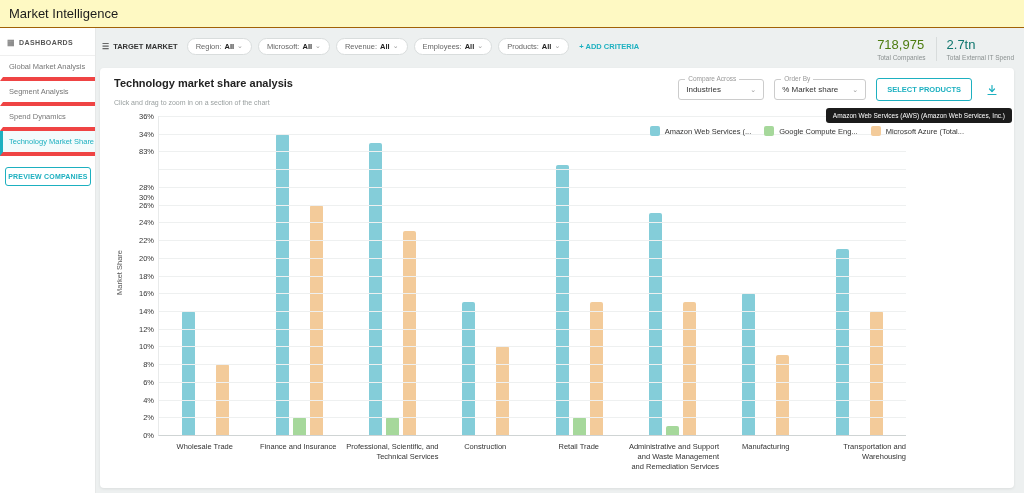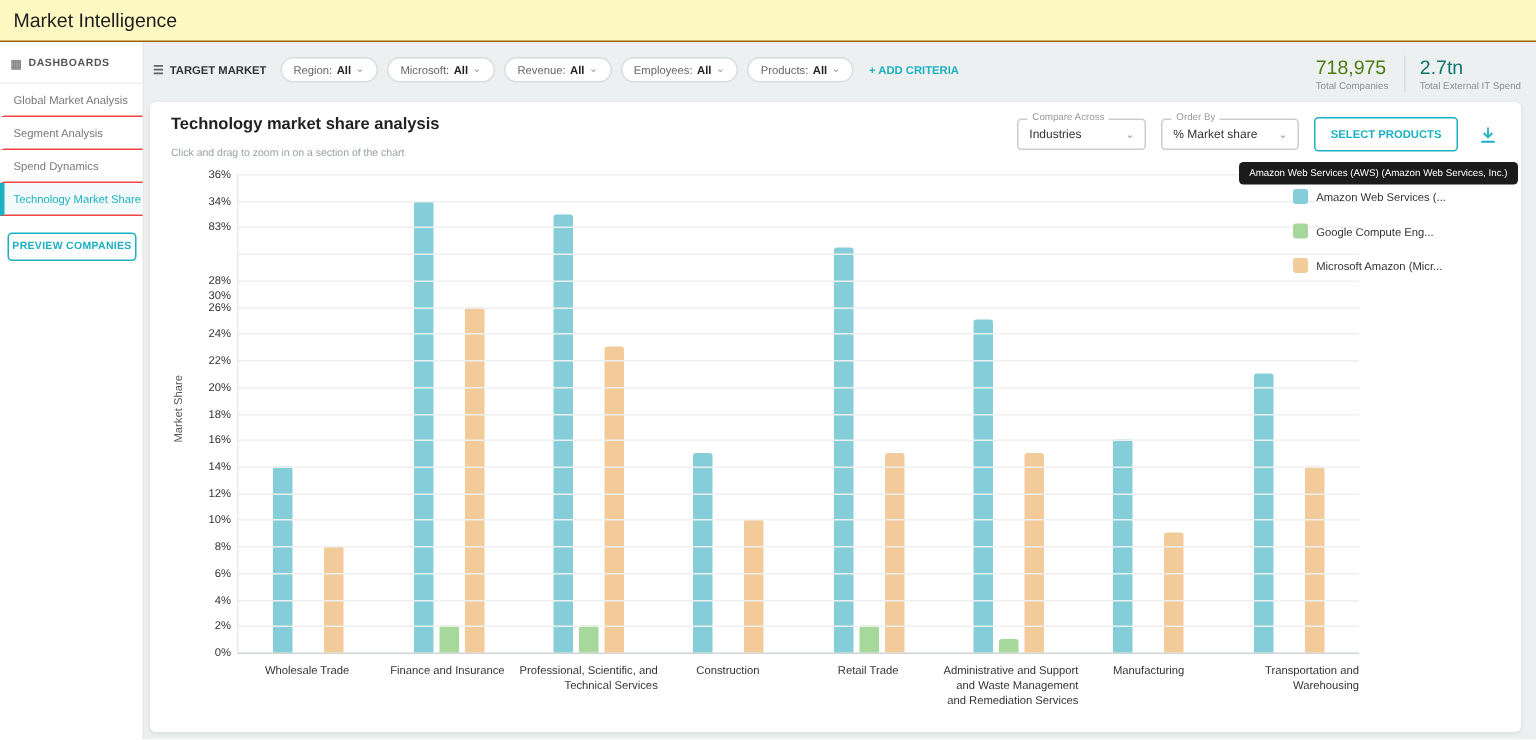--- a/index.html
+++ b/index.html
@@ -5,21 +5,21 @@
   * { box-sizing: border-box; margin:0; padding:0; }
   html,body { width:1024px; height:493px; overflow:hidden; }
   body { font-family:"Liberation Sans", sans-serif; background:#fff; position:relative; }
 
   .app-header { position:absolute; top:0; left:0; right:0; height:28px; background:#fef9c3; border-bottom:1px solid #a16207; z-index:5; }
   .app-title { position:absolute; left:9px; top:0; line-height:28px; font-size:13px; color:#1c1c1c; }
 
   .sidebar { position:absolute; top:28px; left:0; width:96px; bottom:0; background:#fff; border-right:1px solid #e6e8e8; z-index:4; }
   .sidebar-header { display:flex; align-items:center; gap:4px; padding:10px 6px 8px 7px; font-size:7px; font-weight:bold; color:#555; letter-spacing:.4px; border-bottom:1px solid #efefef; }
   .grid-icon { color:#888; font-size:8px; }
-  .sidebar-item { padding:6px 4px 6px 6px; font-size:7.5px; color:#777; border-left:3px solid transparent; border-bottom:1px solid #ef4444; white-space:nowrap; overflow:hidden; cursor:pointer; }
+  .sidebar-item { padding:6px 4px 6px 6px; font-size:7.5px; color:#777; border-left:3px solid transparent; border-bottom:4px solid #ef4444; white-space:nowrap; overflow:hidden; cursor:pointer; }
   .sidebar-item.active { color:#1db0c0; border-left-color:#1db0c0; background:#f3fbfc; }
   .preview-btn { display:block; width:86px; margin:11px 5px; padding:5px 2px; border:1px solid #1db0c0; color:#1db0c0; font-size:7px; font-weight:bold; text-align:center; border-radius:3px; background:#fff; font-family:inherit; letter-spacing:.2px; cursor:pointer; }
 
   .main { position:absolute; top:28px; left:96px; right:0; bottom:0; background:#edf0f0; }
 
   .filter-bar { position:absolute; top:0; left:0; height:36px; display:flex; align-items:center; padding:0 6px; gap:6px; }
   .target-market { display:flex; align-items:center; gap:4px; font-size:7.5px; font-weight:bold; color:#333; margin-right:3px; white-space:nowrap; }
   .menu-icon { color:#666; font-size:8px; }
   .chips { display:flex; gap:6px; }
   .chip { background:#fff; border:1px solid #d9dddd; border-radius:10px; padding:3px 8px; font-size:7.5px; color:#666; display:flex; gap:3px; align-items:center; white-space:nowrap; cursor:pointer; }
@@ -38,21 +38,21 @@
   .card-subtitle { position:absolute; left:14px; top:31px; font-size:7px; color:#9aa0a0; }
 
   .controls { position:absolute; right:12px; top:10px; display:flex; align-items:center; gap:10px; }
   .select-wrap { position:relative; width:86px; cursor:pointer; }
   .select-label { position:absolute; top:-4px; left:7px; background:#fff; padding:0 3px; font-size:6.5px; color:#999; white-space:nowrap; }
   .select-box { border:1px solid #ccc; border-radius:3px; padding:5px 7px; font-size:8px; color:#333; display:flex; justify-content:space-between; align-items:center; background:#fff; }
   .select-products { border:1px solid #1db0c0; color:#1db0c0; background:#fff; font-size:7.5px; font-weight:bold; padding:6px 10px; border-radius:3px; white-space:nowrap; font-family:inherit; cursor:pointer; }
   .download-btn { width:20px; height:20px; display:flex; align-items:center; justify-content:center; cursor:pointer; }
 
   .tooltip { position:absolute; right:2px; top:40px; background:#1b1b1b; color:#fff; font-size:6.5px; padding:4px 7px; border-radius:3px; white-space:nowrap; z-index:6; }
-  .legend { position:absolute; right:50px; top:58px; display:flex; flex-direction:column; gap:13px; z-index:3; }
+  .legend { position:absolute; right:50px; top:58px; display:flex; flex-direction:row; gap:13px; z-index:3; }
   .legend-item { display:flex; align-items:center; gap:5px; font-size:7.5px; color:#333; white-space:nowrap; }
   .swatch { width:10px; height:10px; border-radius:2px; flex:0 0 auto; }
 
   .chart-region { position:absolute; left:12px; right:12px; top:48px; bottom:6px; }
   .ylabel { position:absolute; left:-38px; top:152px; width:90px; text-align:center; transform:rotate(-90deg); font-size:7.5px; color:#555; }
   .plot { position:absolute; left:46px; right:96px; top:0; height:320px; border-bottom:1px solid #cfd4d4; border-left:1px solid #e8eaea; }
   .gridline { position:absolute; left:0; right:0; height:1px; background:#eef0f0; }
   .ytick { position:absolute; left:-38px; width:33px; text-align:right; font-size:7.5px; color:#333; transform:translateY(-50%); }
   .cols { position:absolute; left:0; right:0; top:0; bottom:0; display:flex; }
   .col { flex:1; display:flex; align-items:flex-end; justify-content:center; gap:4px; height:100%; }
@@ -164,21 +164,21 @@
         <div class="legend-item">
           <span class="swatch" style="background: rgb(132, 205, 217);"></span>
           <span>Amazon Web Services (...</span>
         </div>
         <div class="legend-item">
           <span class="swatch" style="background: rgb(166, 216, 155);"></span>
           <span>Google Compute Eng...</span>
         </div>
         <div class="legend-item">
           <span class="swatch" style="background: rgb(243, 203, 154);"></span>
-          <span>Microsoft Amazon (Micr...</span>
+          <span>Microsoft Azure (Total...</span>
         </div>
       </div>
 
     <div class="chart-region">
       <div class="ylabel">Market Share</div>
       <div class="plot" id="plot">
         <div class="cols" id="cols">
             <div class="col">
               <div class="bar" style="height: 38.8889%; background: rgb(132, 205, 217);"></div>
               <div class="bar" style="height: 0%; background: rgb(166, 216, 155);"></div>

